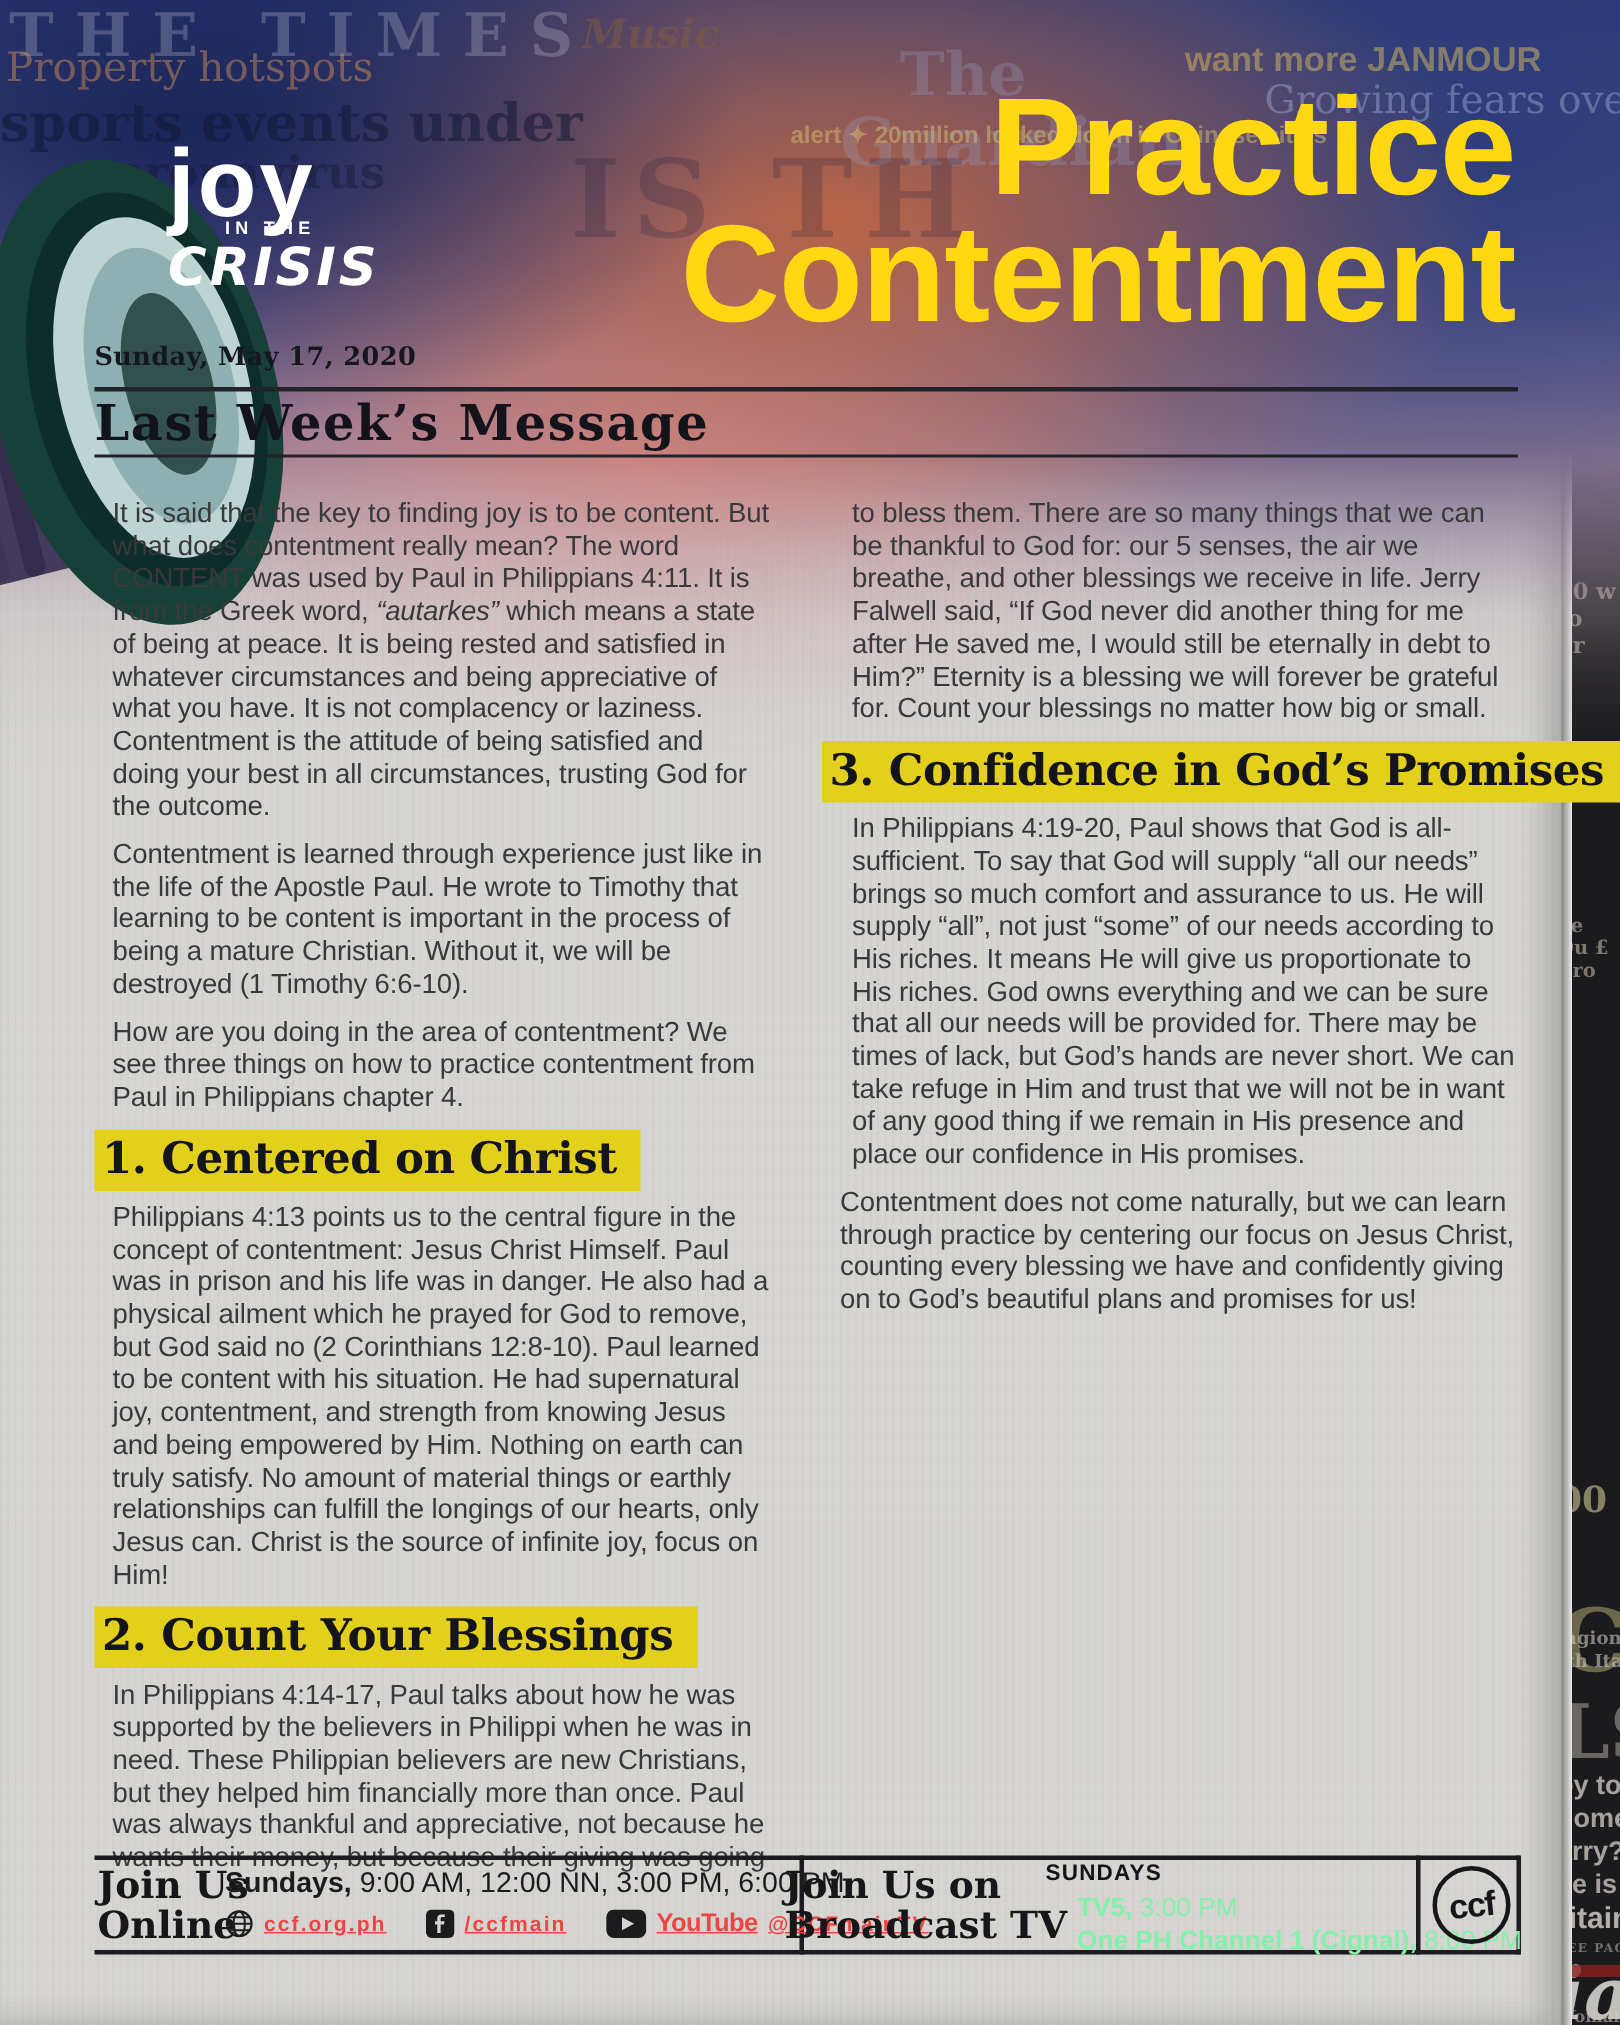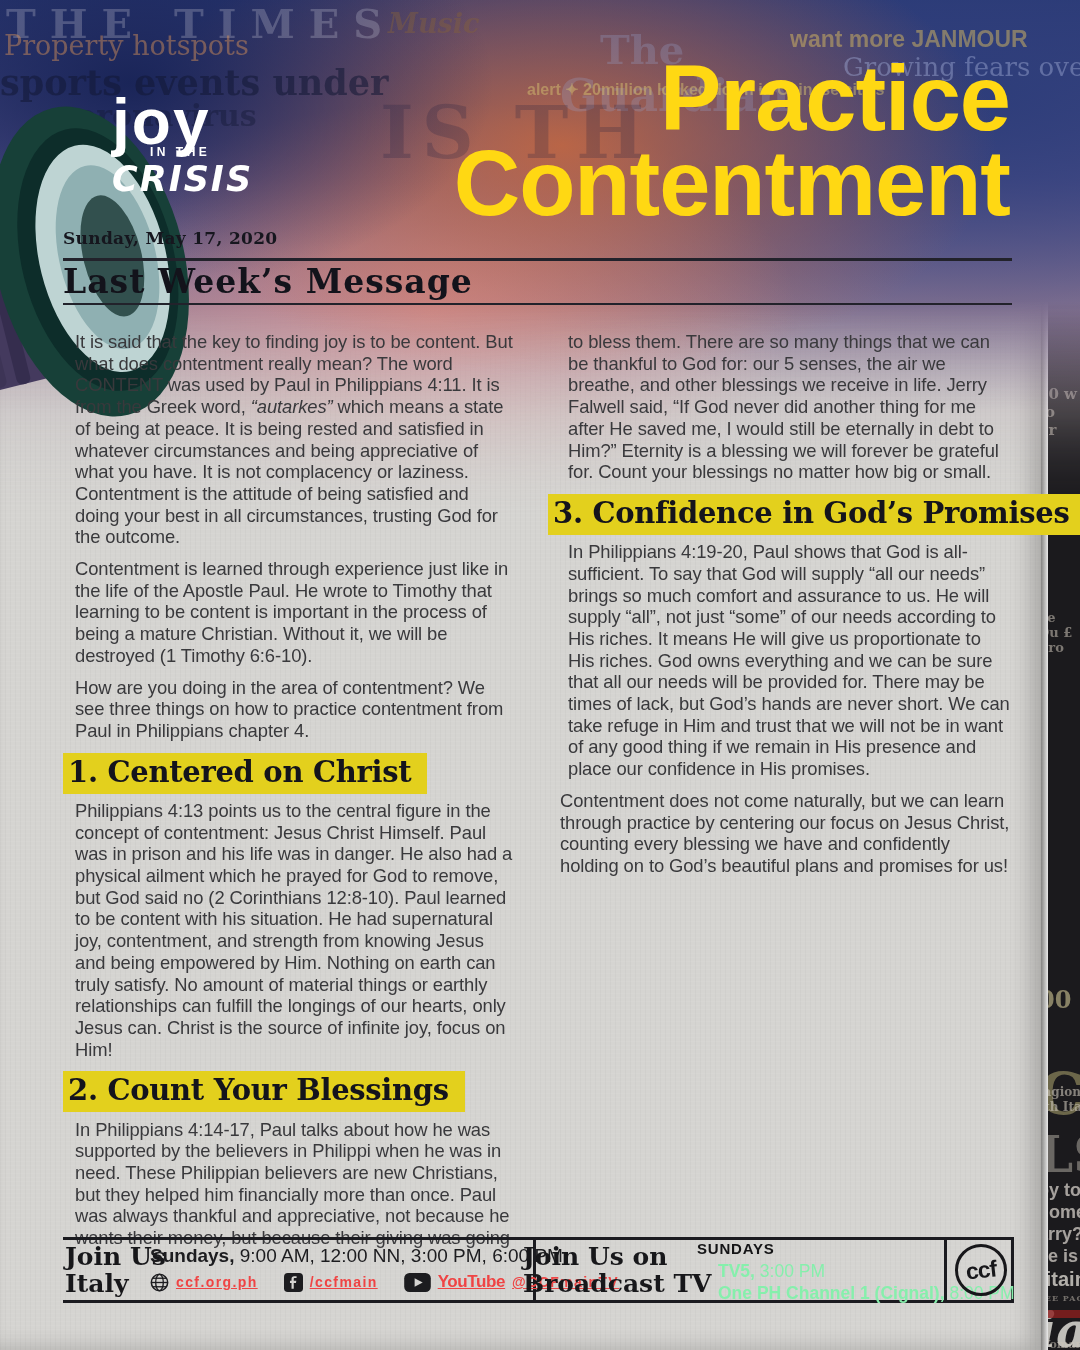--- a/index.html
+++ b/index.html
@@ -170,32 +170,32 @@
     <h2 class="hl-heading"><span class="mark">1. Centered on Christ</span></h2>
     <p class="section-body">Philippians 4:13 points us to the central figure in the concept of contentment: Jesus Christ Himself. Paul was in prison and his life was in danger. He also had a physical ailment which he prayed for God to remove, but God said no (2 Corinthians 12:8-10). Paul learned to be content with his situation. He had supernatural joy, contentment, and strength from knowing Jesus and being empowered by Him. Nothing on earth can truly satisfy. No amount of material things or earthly relationships can fulfill the longings of our hearts, only Jesus can. Christ is the source of infinite joy, focus on Him!</p>
     <h2 class="hl-heading"><span class="mark">2. Count Your Blessings</span></h2>
     <p class="section-body">In Philippians 4:14-17, Paul talks about how he was supported by the believers in Philippi when he was in need. These Philippian believers are new Christians, but they helped him financially more than once. Paul was always thankful and appreciative, not because he wants their money, but because their giving was going</p>
   </div>
 
   <div class="col col2">
     <p class="section-body">to bless them. There are so many things that we can be thankful to God for: our 5 senses, the air we breathe, and other blessings we receive in life. Jerry Falwell said, “If God never did another thing for me after He saved me, I would still be eternally in debt to Him?” Eternity is a blessing we will forever be grateful for. Count your blessings no matter how big or small.</p>
     <h2 class="hl-heading"><span class="mark">3. Confidence in God’s Promises</span></h2>
     <p class="section-body">In Philippians 4:19-20, Paul shows that God is all-sufficient. To say that God will supply “all our needs” brings so much comfort and assurance to us. He will supply “all”, not just “some” of our needs according to His riches. It means He will give us proportionate to His riches. God owns everything and we can be sure that all our needs will be provided for. There may be times of lack, but God’s hands are never short. We can take refuge in Him and trust that we will not be in want of any good thing if we remain in His presence and place our confidence in His promises.</p>
-    <p class="closing">Contentment does not come naturally, but we can learn through practice by centering our focus on Jesus Christ, counting every blessing we have and confidently holding on to God’s beautiful plans and promises for us!</p>
+    <p class="closing">Contentment does not come naturally, but we can learn through practice by centering our focus on Jesus Christ, counting every blessing we have and confidently giving on to God’s beautiful plans and promises for us!</p>
   </div>
 
   <div class="f-rule f-top"></div>
   <div class="f-rule f-bottom"></div>
   <div class="f-div f-div1"></div>
   <div class="f-div f-div2"></div>
   <div class="f-div f-div3"></div>
 
   <div class="f-label f-online-label">
     <div>Join Us</div>
-    <div>Italy</div>
+    <div>Online</div>
   </div>
 
   <div class="f-times"><b>Sundays,</b><span> 9:00 AM, 12:00 NN, 3:00 PM, 6:00 PM</span></div>
 
   <div class="f-links">
     <div class="f-link">
       <svg width="19" height="19" viewBox="0 0 20 20">
         <circle cx="10" cy="10" r="8.6" fill="none" stroke="#1c1c1f" stroke-width="1.6"></circle>
         <ellipse cx="10" cy="10" rx="4" ry="8.6" fill="none" stroke="#1c1c1f" stroke-width="1.4"></ellipse>
         <line x1="1.4" y1="10" x2="18.6" y2="10" stroke="#1c1c1f" stroke-width="1.4"></line>

